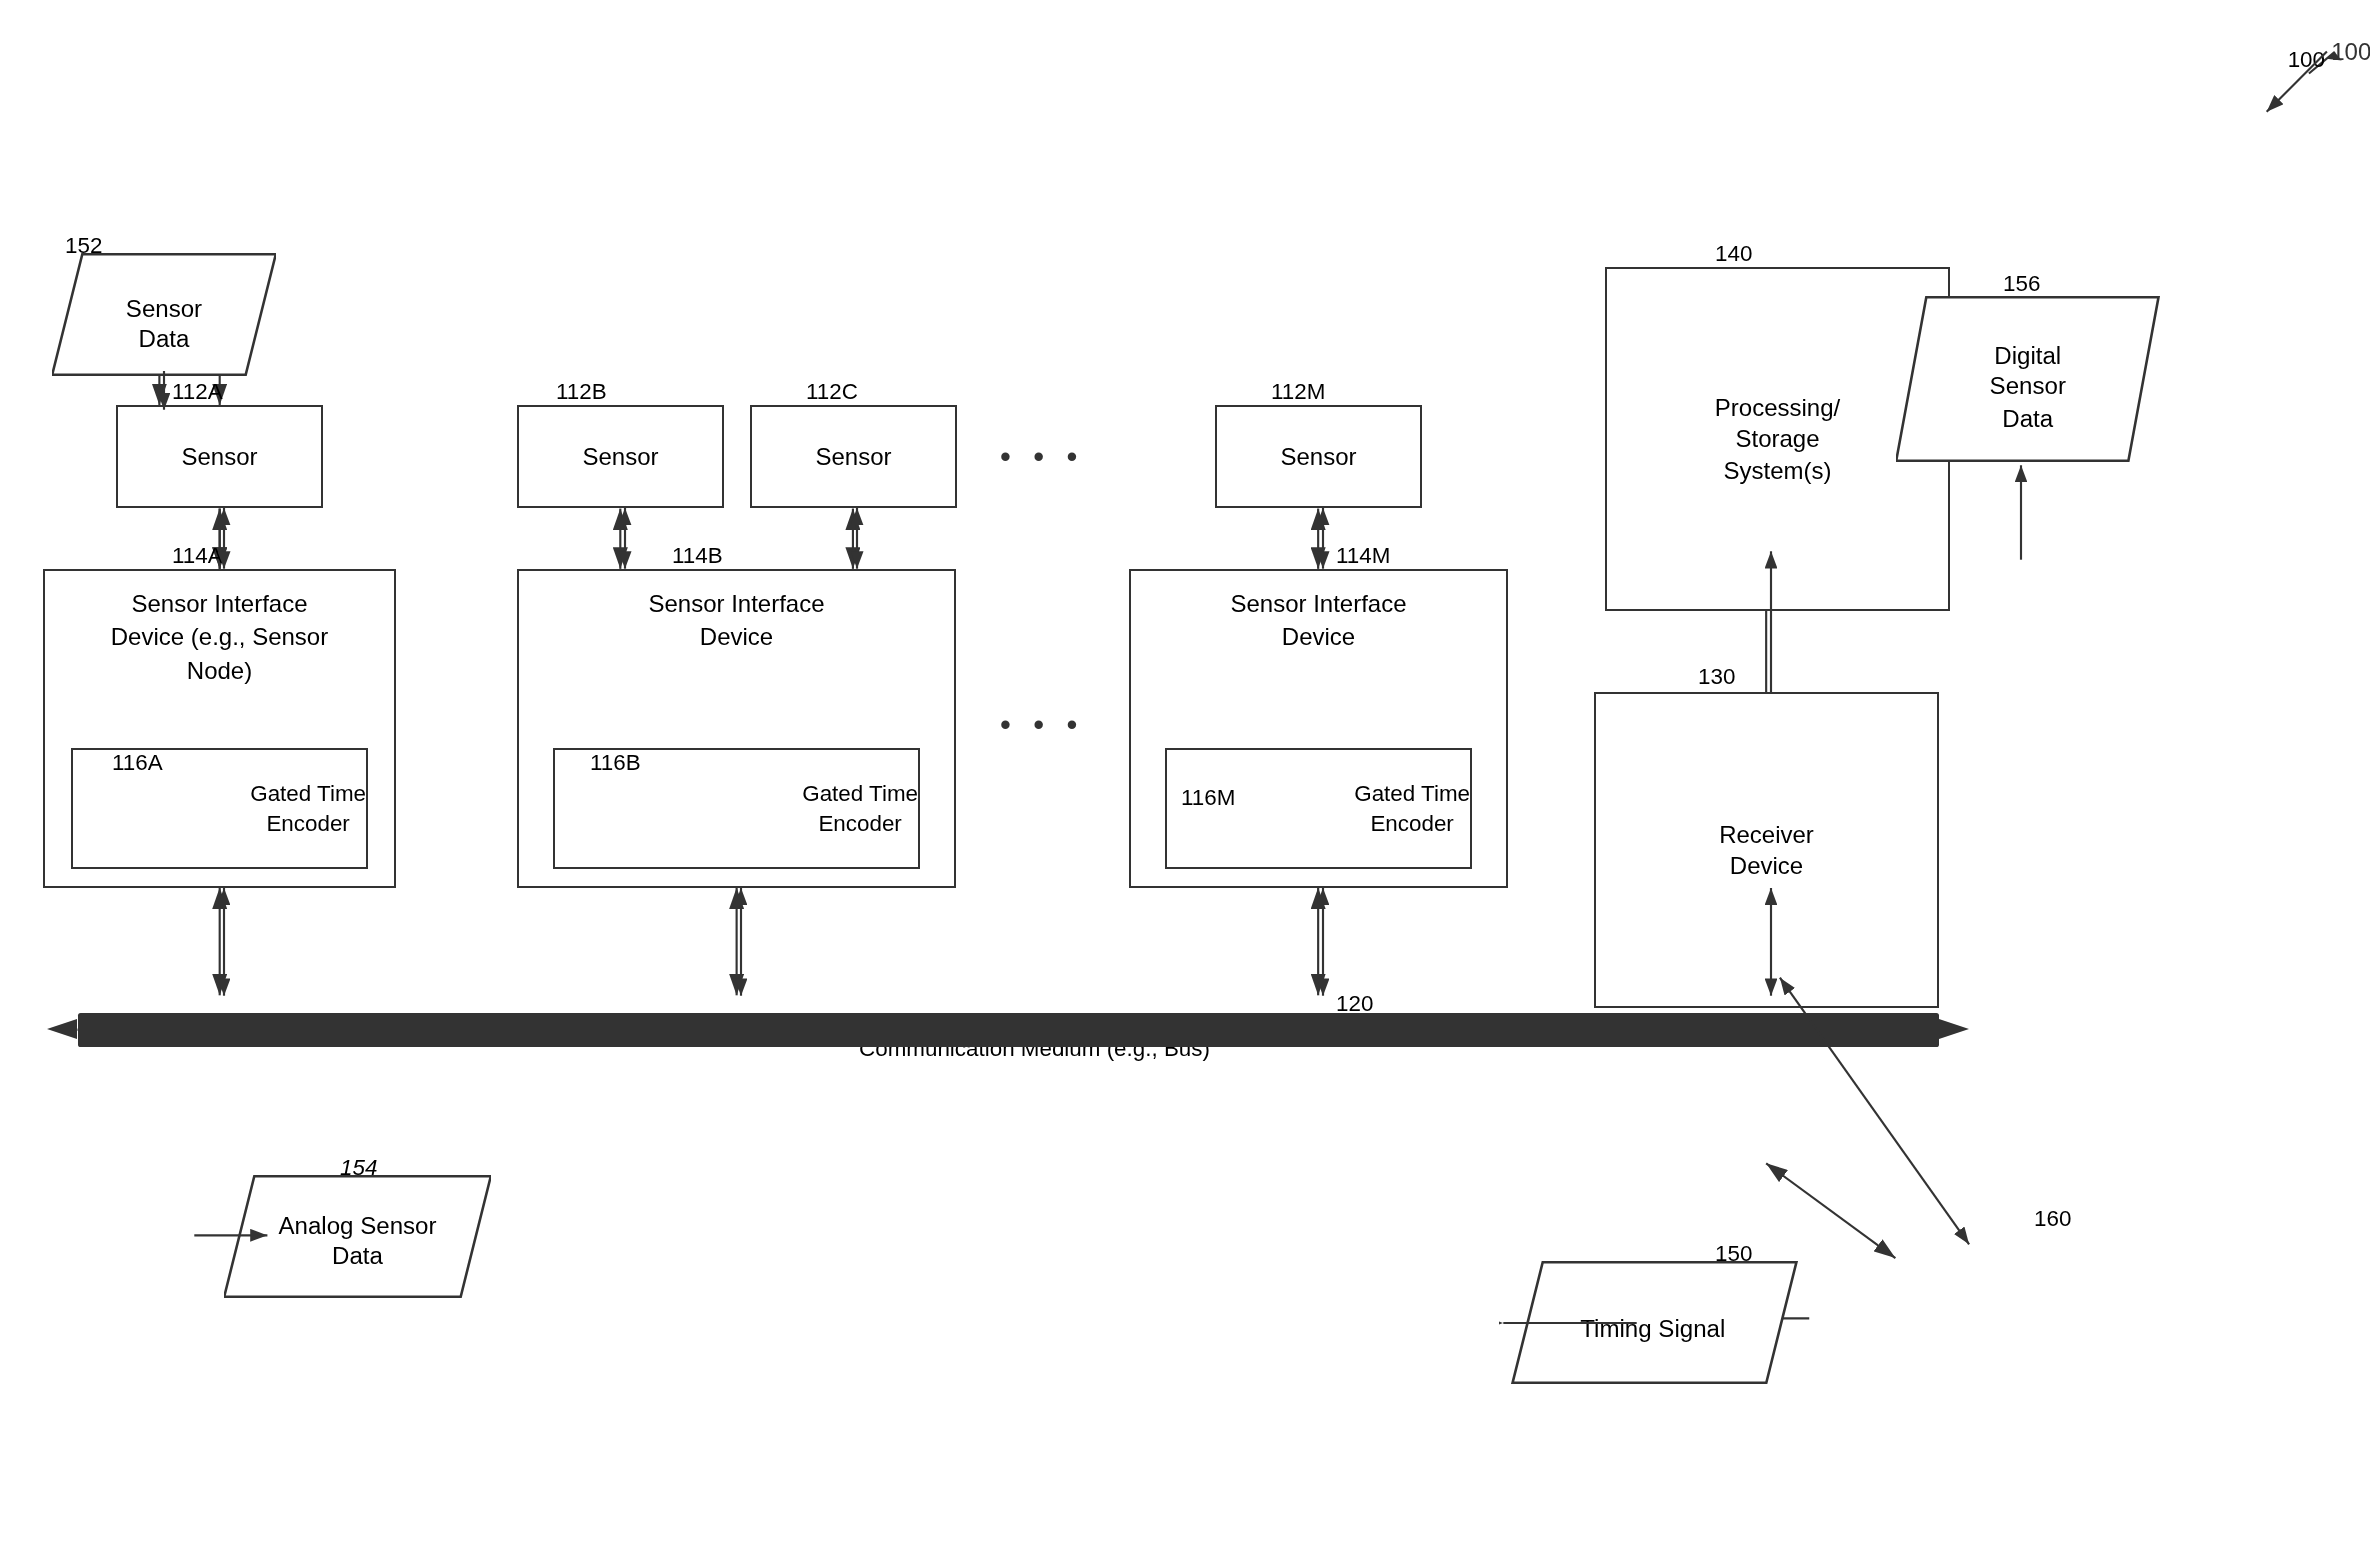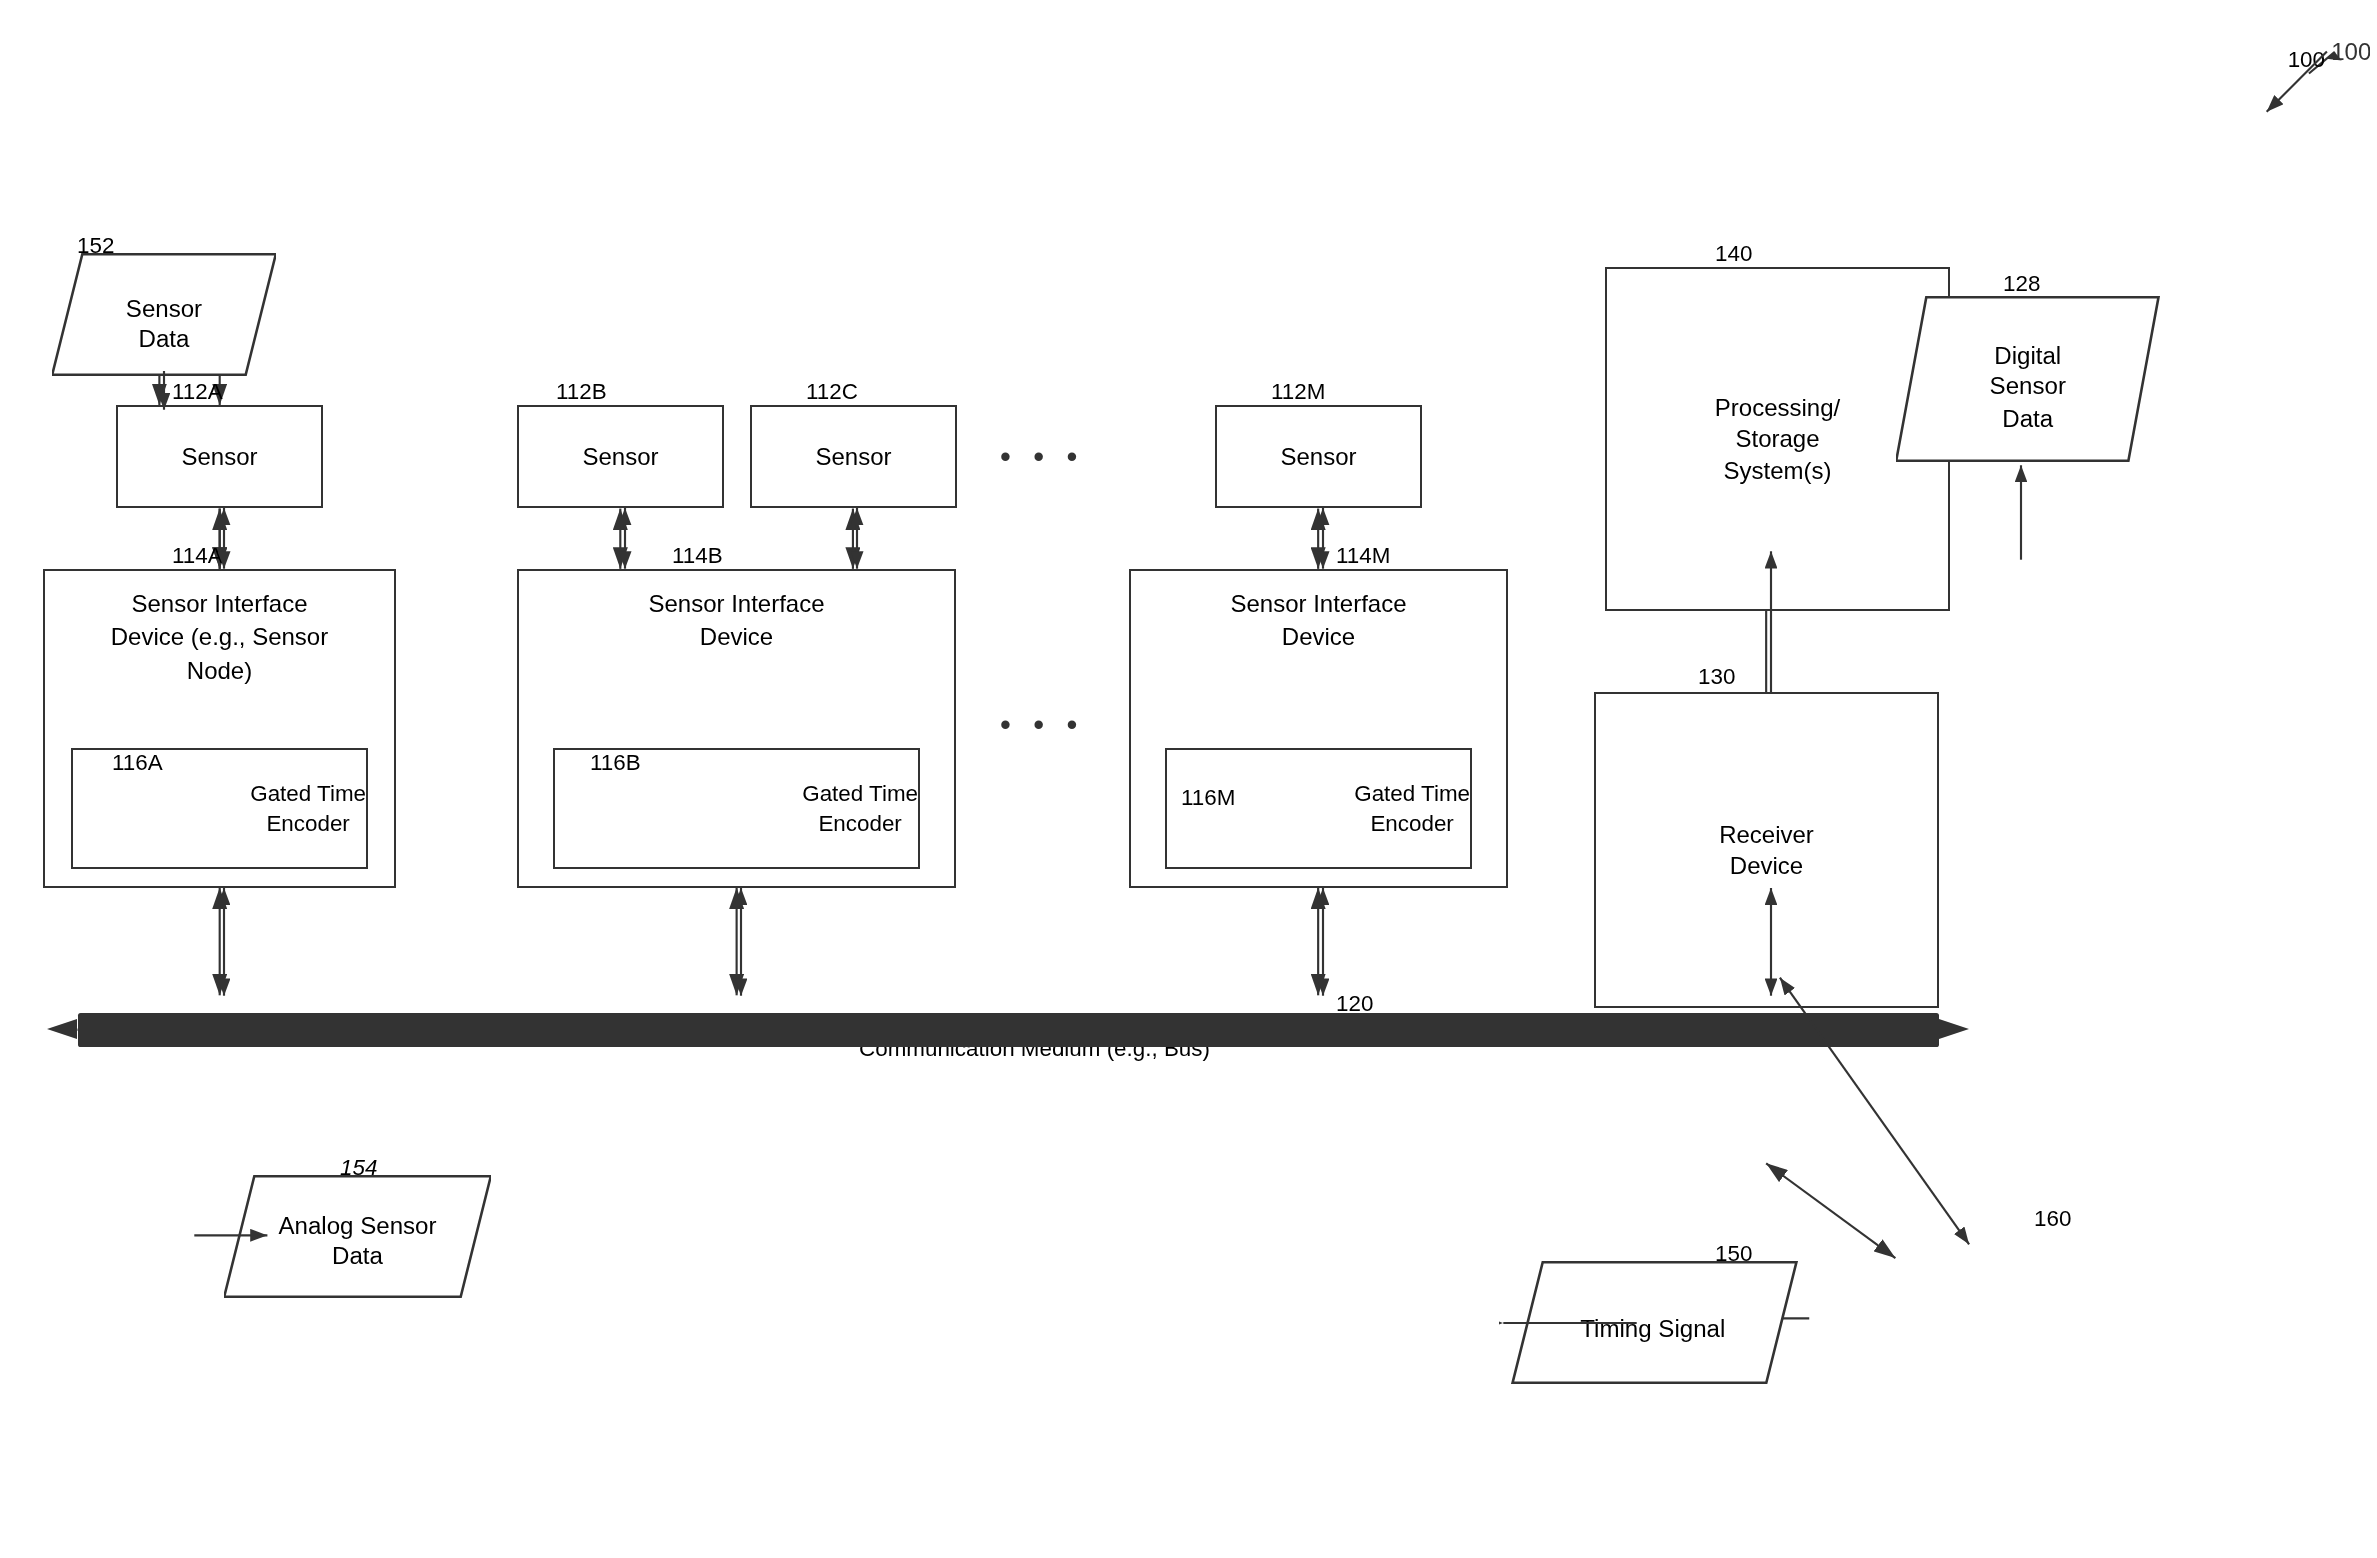--- a/index.html
+++ b/index.html
@@ -203,36 +203,36 @@
     <polygon points="40,5 335,5 300,145 5,145" fill="white" stroke="#333" stroke-width="3"></polygon>
     <text x="168" y="85" text-anchor="middle" dominant-baseline="middle" font-size="28" font-family="Arial">Timing Signal</text>
   </svg>
   <div class="ref-num" style="left:1715px; top:1241px;">150</div>
 
   <svg style="position:absolute; left:52px; top:250px; width:224px; height:129px;" xmlns="http://www.w3.org/2000/svg" viewBox="0 0 260 150" width="224" height="129">
     <polygon points="35,5 260,5 225,145 0,145" fill="white" stroke="#333" stroke-width="3"></polygon>
     <text x="130" y="70" text-anchor="middle" dominant-baseline="middle" font-size="28" font-family="Arial">Sensor</text>
     <text x="130" y="105" text-anchor="middle" dominant-baseline="middle" font-size="28" font-family="Arial">Data</text>
   </svg>
-  <div class="ref-num" style="left:65px; top:233px;margin-left:12px;">152</div>
+  <div class="ref-num" style="left:65px; top:233px;">152</div>
 
   <svg style="position:absolute; left:224px; top:1172px; width:267px; height:129px;" xmlns="http://www.w3.org/2000/svg" viewBox="0 0 310 150" width="267" height="129">
     <polygon points="35,5 310,5 275,145 0,145" fill="white" stroke="#333" stroke-width="3"></polygon>
     <text x="155" y="65" text-anchor="middle" dominant-baseline="middle" font-size="28" font-family="Arial">Analog Sensor</text>
     <text x="155" y="100" text-anchor="middle" dominant-baseline="middle" font-size="28" font-family="Arial">Data</text>
   </svg>
   <div class="ref-num" style="left:340px; top:1155px;font-style:italic;">154</div>
 
   <svg style="position:absolute; left:1896px; top:293px; width:267px; height:172px;" xmlns="http://www.w3.org/2000/svg" viewBox="0 0 310 200" width="267" height="172">
     <polygon points="35,5 305,5 270,195 0,195" fill="white" stroke="#333" stroke-width="3"></polygon>
     <text x="153" y="75" text-anchor="middle" dominant-baseline="middle" font-size="28" font-family="Arial">Digital</text>
     <text x="153" y="110" text-anchor="middle" dominant-baseline="middle" font-size="28" font-family="Arial">Sensor</text>
     <text x="153" y="148" text-anchor="middle" dominant-baseline="middle" font-size="28" font-family="Arial">Data</text>
   </svg>
-  <div class="ref-num" style="left:2003px; top:271px;">128</div>
+  <div class="ref-num" style="left:2003px; top:271px;">156</div>
 
   <svg style="position:absolute; left:151px; top:371px; width:26px; height:43px;" xmlns="http://www.w3.org/2000/svg" viewBox="0 0 30 50" width="26" height="43">
     <defs>
       <marker id="arr1" markerWidth="8" markerHeight="6" refX="8" refY="3" orient="auto">
         <polygon points="0 0, 8 3, 0 6" fill="#333"></polygon>
       </marker>
     </defs>
     <line x1="15" y1="0" x2="15" y2="45" stroke="#333" stroke-width="2.5" marker-end="url(#arr1)"></line>
   </svg>
 

